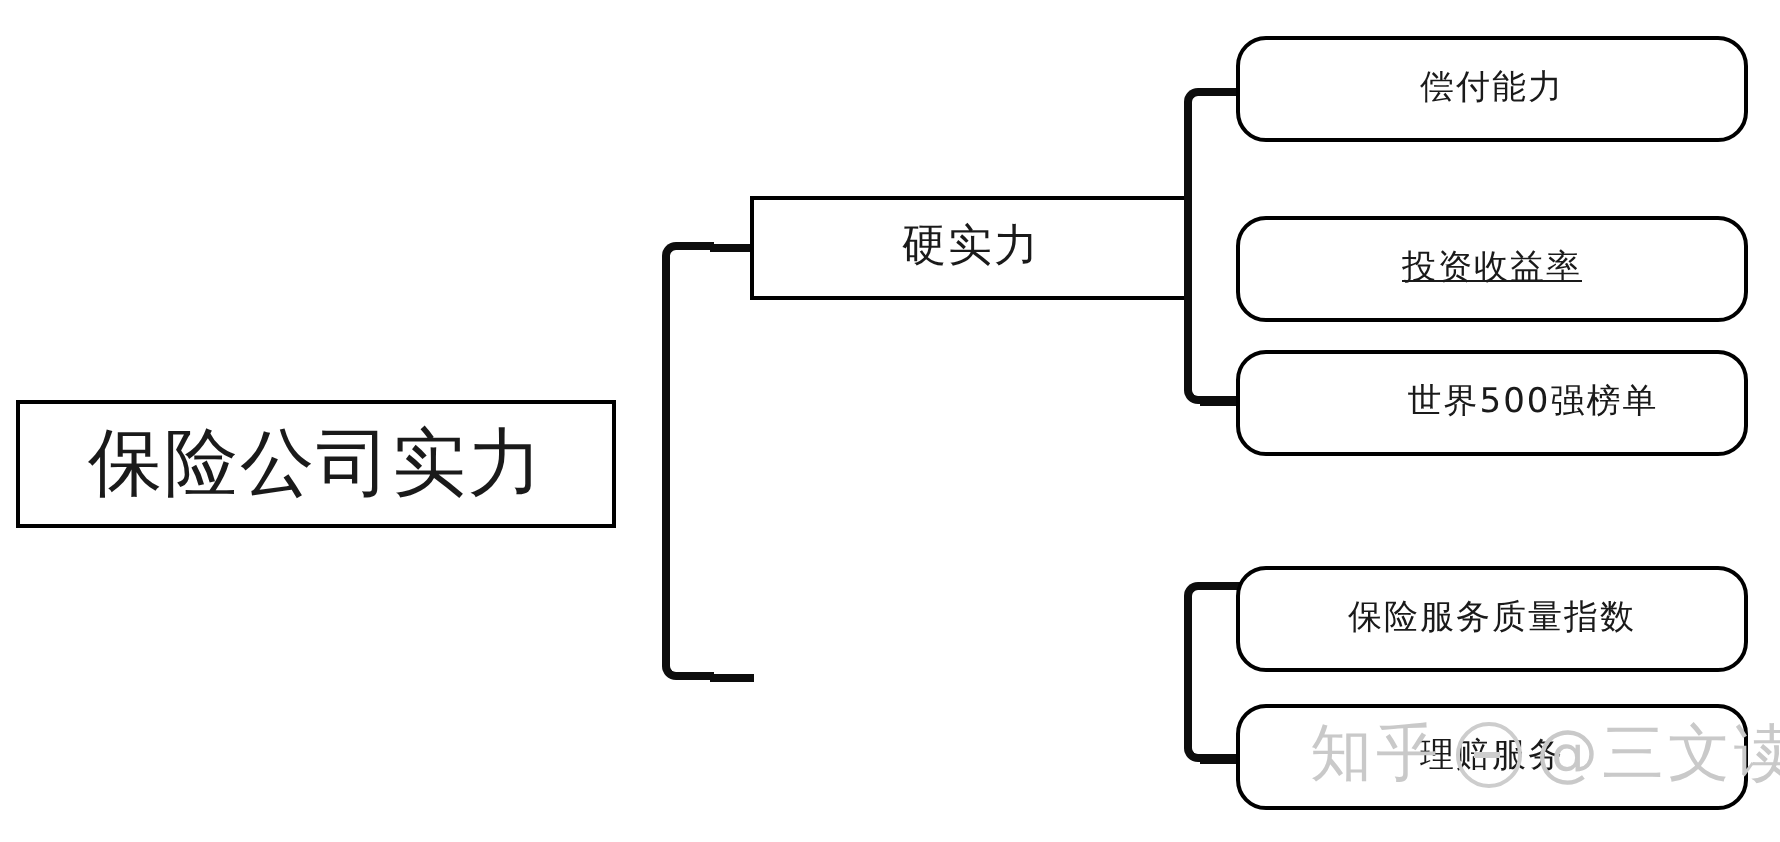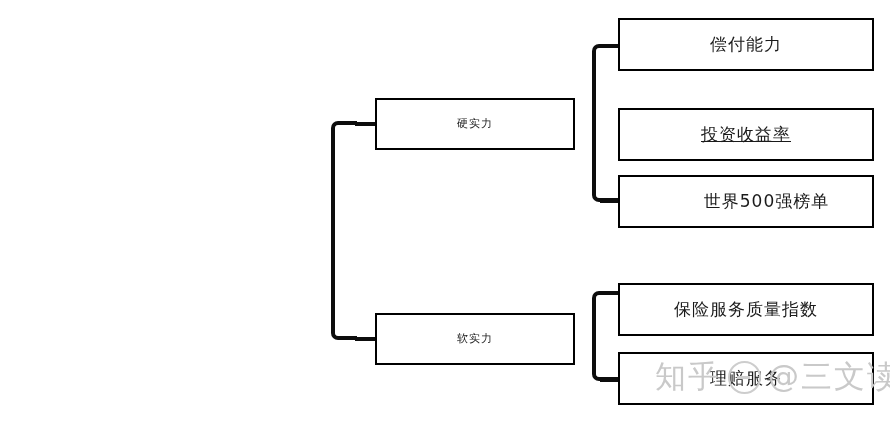--- a/index.html
+++ b/index.html
@@ -37,35 +37,36 @@
     width: 300px;
     height: 64px;
     border-width: 2px;
     font-size: 37px;
     letter-spacing: 1px;
   }
 
   
   .node.mid {
     left: 375px;
-    width: 200px;
+    width: 221px;
     height: 52px;
-    font-size: 11px;
+    font-size: 22px;
     letter-spacing: 1px;
   }
   .node.mid.mid-hard { top: 98px; }
   .node.mid.mid-soft { top: 313px; }
 
   
   .node.leaf {
     left: 618px;
     width: 256px;
     height: 53px;
     font-size: 17px;
     letter-spacing: 1px;
+    border-radius: 15px;
   }
   .node.leaf.leaf-0 { top: 18px; }
   .node.leaf.leaf-1 { top: 108px; text-decoration: underline; }
   .node.leaf.leaf-2 { top: 175px; padding-left: 41px; }
   .node.leaf.leaf-3 { top: 283px; }
   .node.leaf.leaf-4 { top: 352px; }
 
   
   .bracket {
     position: absolute;
@@ -139,36 +140,36 @@
     width: 13px;
     height: 3px;
     background: #cdcdcd;
   }
 </style>
 </head>
 <body>
 
 <div id="canvas">
 
+  <div class="node root">保险公司实力</div>
 
   <div class="bracket b-root"></div>
   <div class="stub s-hard"></div>
   <div class="stub s-soft"></div>
 
   <div class="node mid mid-hard">硬实力</div>
 
   <div class="bracket b-hard"></div>
   <div class="stub s-leaf0"></div>
   <div class="stub s-leaf2"></div>
 
   <div class="node leaf leaf-0">偿付能力</div>
   <div class="node leaf leaf-1">投资收益率</div>
   <div class="node leaf leaf-2">世界500强榜单</div>
 
-  <div class="node mid mid-soft">软实力</div>
 
   <div class="bracket b-soft"></div>
   <div class="stub s-leaf3"></div>
   <div class="stub s-leaf4"></div>
 
   <div class="node leaf leaf-3">保险服务质量指数</div>
   <div class="node leaf leaf-4">理赔服务</div>
 
   <div class="watermark">
     <span>知乎</span>

